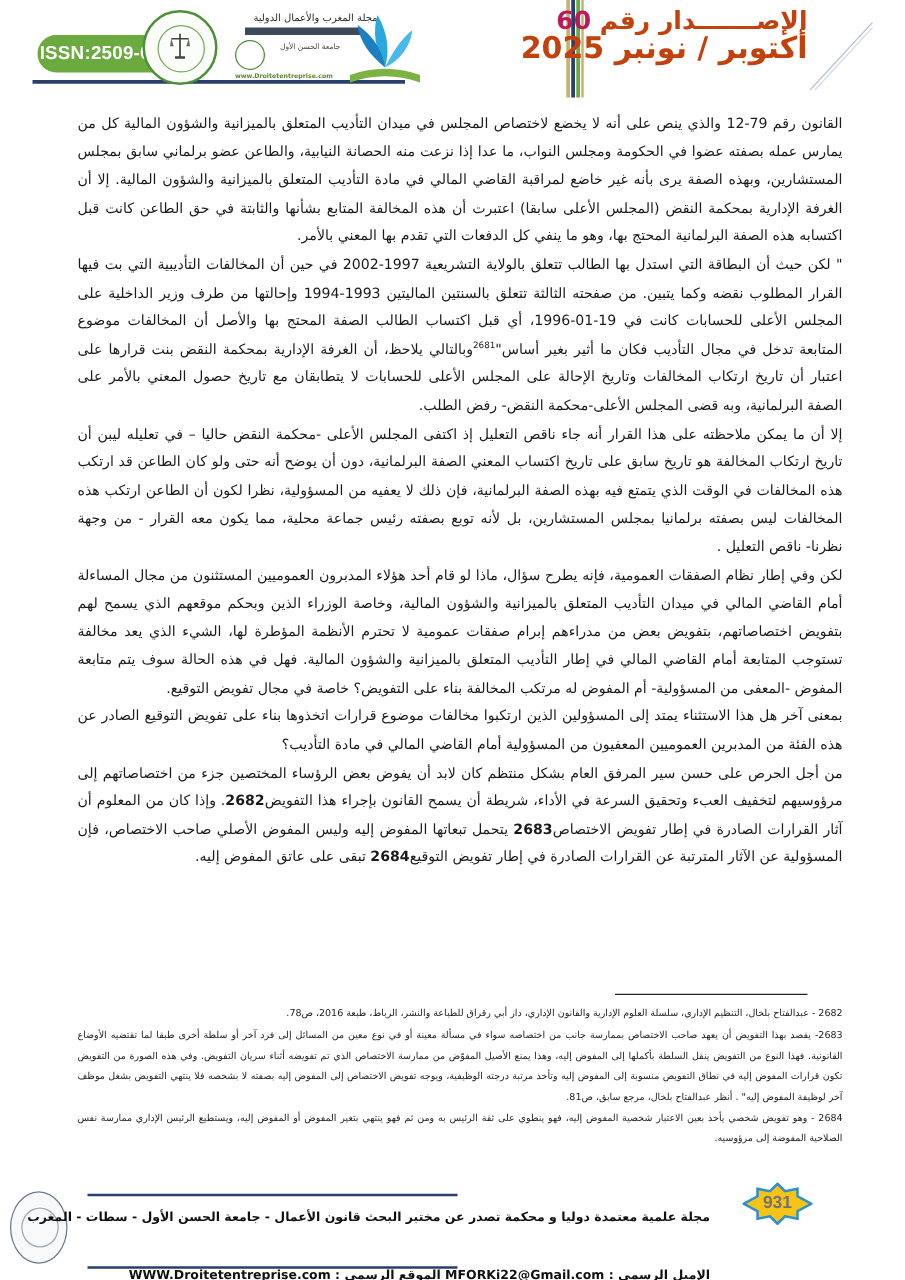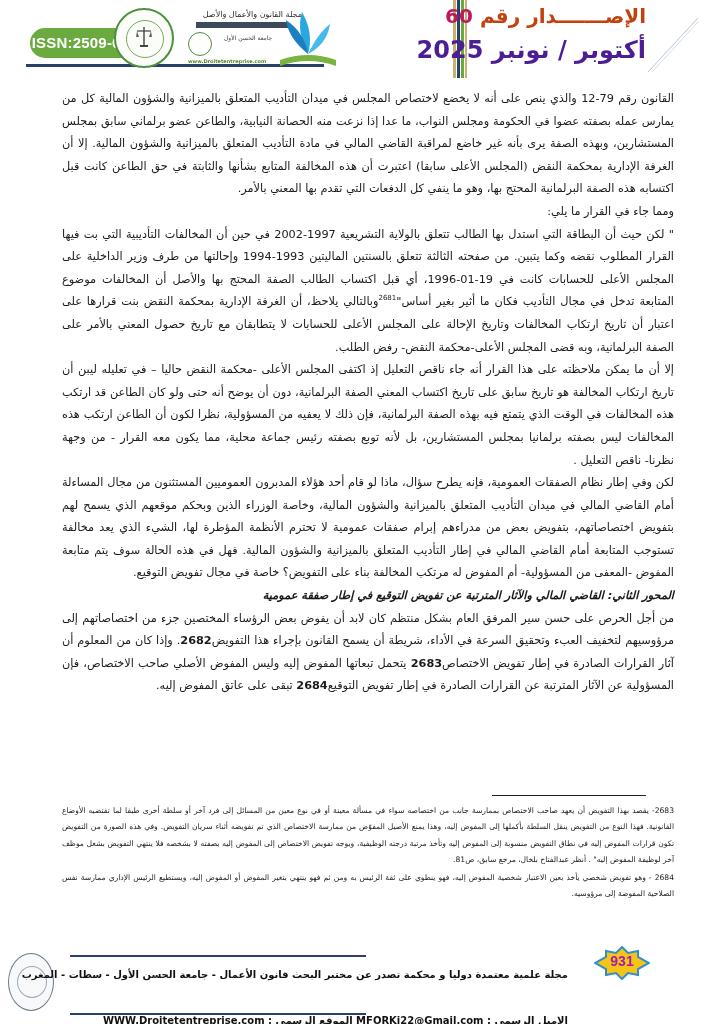--- a/index.html
+++ b/index.html
@@ -18,40 +18,40 @@
   .journal-logo .jsub { position:absolute; left:16px; top:18px; width:92px; height:6px; background:#3c4a59; }
   .journal-logo .mini-seal { position:absolute; left:8px; top:28px; width:22px; height:22px; border-radius:50%; border:1px solid #4d8f3a; }
   .journal-logo .univ { position:absolute; left:44px; top:30px; font-size:6px; color:#444; direction:rtl; white-space:nowrap; }
   .journal-logo .web { position:absolute; left:8px; top:54px; font-size:5px; color:#5a8a2a; font-weight:bold; white-space:nowrap; }
   .journal-logo .book { position:absolute; left:100px; top:4px; width:56px; height:60px; }
   .vbars { position:absolute; left:453px; top:0; width:14px; height:78px; }
   .vbars span { position:absolute; top:0; height:78px; }
   .issue-line { position:absolute; right:78px; top:4px; font-size:20px; font-weight:bold; direction:rtl; white-space:nowrap; font-family:"DejaVu Sans", sans-serif; }
   .issue-line .num { color:#be185d; }
   .issue-line .lbl { color:#c2410c; }
-  .date-line { position:absolute; right:78px; top:36px; font-size:24px; font-weight:bold; color:#4c1d95; direction:rtl; white-space:nowrap; font-family:"DejaVu Sans", sans-serif; }
+  .date-line { position:absolute; right:78px; top:24px; font-size:24px; font-weight:bold; color:#c2410c; direction:rtl; white-space:nowrap; font-family:"DejaVu Sans", sans-serif; }
   .diag { position:absolute; left:640px; top:14px; width:60px; height:60px; }
 
   
   .content { position:absolute; left:62px; top:88px; width:612px; direction:rtl; text-align:justify; font-family:"DejaVu Sans", sans-serif; font-size:11.3px; line-height:22.6px; }
   .content p { margin:0; }
   .content .heading { font-weight:bold; font-style:italic; }
   .content sup { font-size:7px; line-height:0; }
 
   
   .fn-rule { position:absolute; left:492px; top:795px; width:154px; height:1px; background:#222; }
   .footnotes { position:absolute; left:62px; top:803px; width:612px; direction:rtl; text-align:justify; font-family:"DejaVu Sans", sans-serif; font-size:7.6px; line-height:16.4px; }
   .footnotes p { margin:0 0 1px 0; }
 
   
   .foot-rule { position:absolute; left:70px; width:296px; height:2px; background:#2a3f6b; }
   .foot-line1 { position:absolute; right:156px; top:969px; font-size:10px; font-weight:bold; color:#111; direction:rtl; white-space:nowrap; font-family:"DejaVu Sans", sans-serif;margin-left:35px; }
   .foot-line2 { position:absolute; right:156px; top:991px; font-size:10px; font-weight:bold; color:#111; direction:rtl; white-space:nowrap; font-family:"DejaVu Sans", sans-serif;margin-top:24px; }
   .page-badge { position:absolute; left:594px; top:946px; width:56px; height:34px; }
-  .page-badge .pnum { position:absolute; left:0; top:7px; width:56px; text-align:center; font-family:"Liberation Sans", sans-serif; font-size:14px; font-weight:bold; color:#a21caf; }
+  .page-badge .pnum { position:absolute; left:0; top:7px; width:56px; text-align:center; font-family:"Liberation Sans", sans-serif; font-size:14px; font-weight:bold; color:#737373; }
   .foot-seal { position:absolute; left:8px; top:953px; width:44px; height:56px; border-radius:50%; border:1px solid #6b7a8a; background:#f7f9fb; }
   .foot-seal .fs-inner { position:absolute; left:8px; top:12px; width:28px; height:30px; border-radius:50%; border:1px solid #9aa9b6; }
 </style>
 </head>
 <body>
 
 <div class="header">
   <div class="issn">ISSN:2509-0291</div>
   <div class="header-rule"></div>
 
@@ -60,21 +60,21 @@
     <svg class="scale" viewBox="0 0 16 22">
       <line x1="8" y1="1" x2="8" y2="20" stroke="#444" stroke-width="1.4"></line>
       <line x1="1" y1="5" x2="15" y2="5" stroke="#444" stroke-width="1.2"></line>
       <path d="M1 5 L0 11 L3 11 Z" fill="#666"></path>
       <path d="M15 5 L13 11 L16 11 Z" fill="#666"></path>
       <rect x="4" y="19" width="8" height="2" fill="#444"></rect>
     </svg>
   </div>
 
   <div class="journal-logo">
-    <div class="jtitle">مجلة القانون والأعمال والأصل</div>
+    <div class="jtitle">مجلة المغرب والأعمال الدولية</div>
     <div class="jsub"></div>
     <div class="mini-seal"></div>
     <div class="univ">جامعة الحسن الأول</div>
     <div class="web">www.Droitetentreprise.com</div>
     <svg class="book" viewBox="0 0 56 60">
       <path d="M28 46 C 20 30, 18 18, 22 4 C 30 18, 32 32, 28 46 Z" fill="#2aa7df"></path>
       <path d="M28 46 C 16 36, 8 26, 6 12 C 18 20, 26 32, 28 46 Z" fill="#1b7fc0"></path>
       <path d="M28 46 C 34 34, 40 24, 50 16 C 48 30, 40 40, 28 46 Z" fill="#48b9ea"></path>
       <path d="M0 52 Q 28 42 56 52 L 56 58 Q 28 48 0 58 Z" fill="#7cb342"></path>
     </svg>
@@ -93,30 +93,30 @@
   </div>
   <div class="date-line">أكتوبر / نونبر 2025</div>
   <svg class="diag" viewBox="0 0 60 60">
     <line x1="8" y1="58" x2="58" y2="4" stroke="#b8c4d4" stroke-width="1"></line>
     <line x1="12" y1="58" x2="58" y2="8" stroke="#d5dce6" stroke-width="1"></line>
   </svg>
 </div>
 
 <div class="content">
   <p>القانون رقم 79-12 والذي ينص على أنه  لا يخضع لاختصاص المجلس في ميدان التأديب المتعلق بالميزانية والشؤون المالية كل من يمارس عمله بصفته عضوا في الحكومة ومجلس النواب، ما عدا إذا نزعت منه الحصانة النيابية،  والطاعن عضو برلماني سابق بمجلس المستشارين، وبهذه الصفة يرى بأنه غير خاضع لمراقبة القاضي المالي في مادة التأديب المتعلق بالميزانية والشؤون المالية. إلا أن الغرفة الإدارية بمحكمة النقض (المجلس الأعلى سابقا) اعتبرت أن هذه المخالفة المتابع بشأنها والثابتة في حق الطاعن كانت قبل اكتسابه هذه الصفة البرلمانية المحتج بها، وهو ما ينفي كل الدفعات التي تقدم بها المعني بالأمر.</p>
-  <p>ومما جاء في القرار ما يلي:</p>
   <p><span>" لكن حيث أن البطاقة التي استدل بها الطالب تتعلق بالولاية التشريعية 1997-2002 في حين أن المخالفات التأديبية التي بت فيها القرار المطلوب نقضه وكما يتبين. من صفحته الثالثة تتعلق بالسنتين الماليتين 1993-1994 وإحالتها من طرف وزير الداخلية على المجلس الأعلى للحسابات كانت في 19-01-1996، أي قبل اكتساب الطالب الصفة المحتج بها والأصل أن المخالفات موضوع المتابعة تدخل في مجال التأديب فكان ما أثير بغير أساس"</span><sup>2681</sup><span>وبالتالي يلاحظ، أن الغرفة الإدارية بمحكمة النقض بنت قرارها على اعتبار أن تاريخ ارتكاب المخالفات وتاريخ الإحالة على المجلس الأعلى للحسابات لا يتطابقان مع تاريخ حصول المعني بالأمر على الصفة البرلمانية، وبه قضى المجلس الأعلى-محكمة النقض- رفض الطلب.</span></p>
   <p>إلا أن ما يمكن ملاحظته على هذا القرار أنه جاء ناقص التعليل إذ اكتفى المجلس الأعلى -محكمة النقض حاليا – في تعليله ليبن أن تاريخ ارتكاب المخالفة هو تاريخ سابق على تاريخ اكتساب المعني الصفة البرلمانية، دون أن يوضح أنه حتى ولو كان الطاعن قد ارتكب هذه المخالفات في الوقت الذي يتمتع فيه بهذه الصفة البرلمانية، فإن ذلك لا يعفيه من المسؤولية، نظرا لكون أن الطاعن ارتكب هذه المخالفات ليس بصفته برلمانيا بمجلس المستشارين، بل لأنه توبع بصفته رئيس جماعة محلية، مما يكون معه القرار - من وجهة نظرنا- ناقص التعليل .</p>
   <p>لكن وفي إطار نظام الصفقات العمومية، فإنه يطرح سؤال، ماذا لو قام أحد هؤلاء المدبرون العموميين المستثنون من مجال المساءلة أمام القاضي المالي في ميدان التأديب المتعلق بالميزانية والشؤون المالية، وخاصة الوزراء الذين وبحكم موقعهم الذي يسمح لهم بتفويض اختصاصاتهم، بتفويض بعض من مدراءهم إبرام صفقات عمومية لا تحترم الأنظمة المؤطرة لها، الشيء الذي يعد مخالفة تستوجب المتابعة أمام القاضي المالي في إطار التأديب المتعلق بالميزانية والشؤون المالية. فهل في هذه الحالة سوف يتم متابعة المفوض -المعفى من المسؤولية- أم المفوض له مرتكب المخالفة بناء على التفويض؟ خاصة في مجال تفويض التوقيع.</p>
-  <p class="heading">المحور الثاني: القاضي المالي والآثار المترتبة عن تفويض التوقيع في إطار صفقة عمومية</p>
+  <p>بمعنى آخر هل هذا الاستثناء يمتد إلى المسؤولين الذين ارتكبوا مخالفات موضوع قرارات اتخذوها بناء على تفويض التوقيع الصادر عن هذه الفئة من المدبرين العموميين المعفيون من المسؤولية أمام القاضي المالي في مادة التأديب؟</p>
   <p><span>من أجل الحرص على حسن سير المرفق العام بشكل منتظم كان لابد أن يفوض بعض الرؤساء المختصين جزء من اختصاصاتهم إلى مرؤوسيهم لتخفيف العبء وتحقيق السرعة في الأداء، شريطة أن يسمح القانون بإجراء هذا التفويض</span><b>2682</b><span>. وإذا كان من المعلوم أن آثار القرارات الصادرة في إطار تفويض الاختصاص</span><b>2683</b><span> يتحمل تبعاتها المفوض إليه وليس المفوض الأصلي صاحب الاختصاص، فإن المسؤولية عن الآثار المترتبة عن القرارات الصادرة في إطار تفويض التوقيع</span><b>2684</b><span> تبقى على عاتق المفوض إليه.</span></p>
 </div>
 
 <div class="fn-rule"></div>
 <div class="footnotes">
+  <p>2682 - عبدالفتاح بلخال، التنظيم الإداري، سلسلة العلوم الإدارية والقانون الإداري، دار أبي رقراق للطباعة والنشر، الرباط، طبعة 2016، ص78.</p>
   <p>2683- يقصد بهذا التفويض أن يعهد صاحب الاختصاص بممارسة جانب من اختصاصه سواء في مسألة معينة أو في نوع معين من المسائل إلى فرد آخر أو سلطة أخرى طبقا لما تقتضيه الأوضاع القانونية. فهذا النوع من التفويض ينقل السلطة بأكملها إلى المفوض إليه، وهذا يمنع الأصيل المفوّض من ممارسة الاختصاص الذي تم تفويضه أثناء سريان التفويض. وفي هذه الصورة من التفويض تكون قرارات المفوض إليه في نطاق التفويض منسوبة إلى المفوض إليه وتأخذ مرتبة درجته الوظيفية، ويوجه تفويض الاختصاص إلى المفوض إليه بصفته لا بشخصه فلا ينتهي التفويض بشغل موظف آخر لوظيفة المفوض إليه" . أنظر عبدالفتاح بلخال، مرجع سابق، ص81.</p>
   <p>2684 - وهو تفويض شخصي يأخذ بعين الاعتبار شخصية المفوض إليه، فهو ينطوي على ثقة الرئيس به ومن ثم فهو ينتهي بتغير المفوض أو المفوض إليه، ويستطيع الرئيس الإداري ممارسة نفس الصلاحية المفوضة إلى مرؤوسيه.</p>
 </div>
 
 <div class="foot-seal">
   <div class="fs-inner"></div>
 </div>
 <div class="foot-rule" style="top:955px"></div>
 <div class="foot-line1">مجلة علمية معتمدة  دوليا و محكمة تصدر عن مختبر البحث قانون الأعمال - جامعة الحسن الأول - سطات - المغرب</div>
 <div class="foot-line2">الإميل الرسمي :  MFORKi22@Gmail.com الموقع الرسمي : WWW.Droitetentreprise.com</div>

